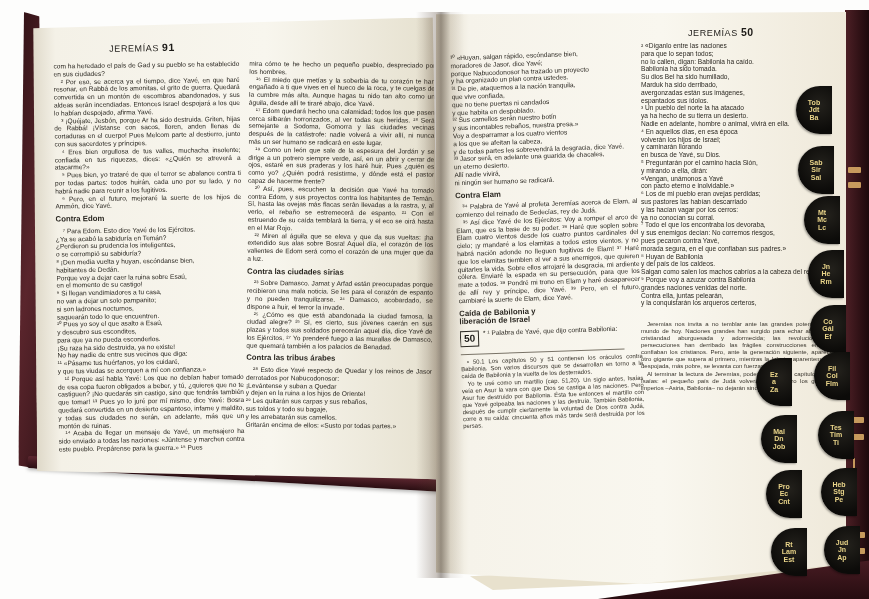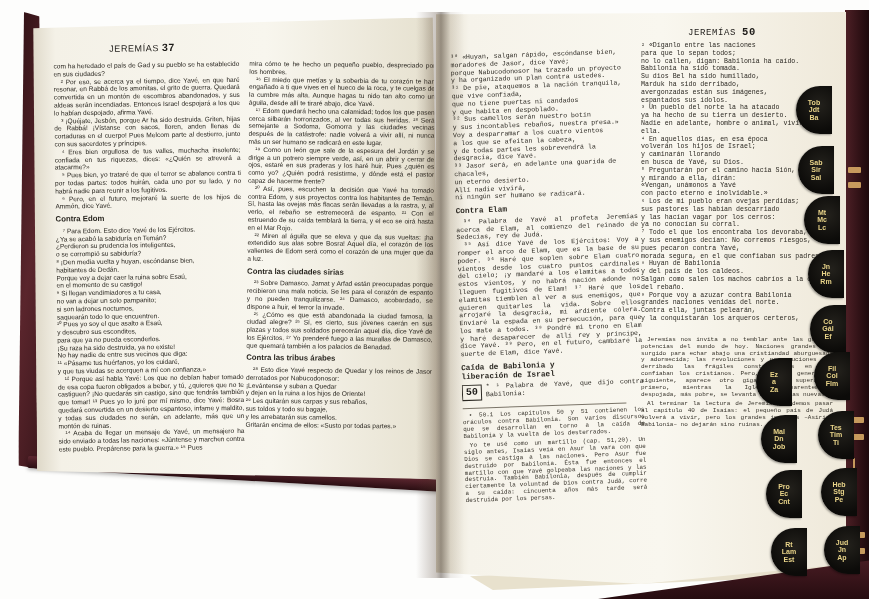--- a/index.html
+++ b/index.html
@@ -23,21 +23,21 @@
     background:linear-gradient(to bottom,#4a1d24,#260c10);
     clip-path:polygon(100% 6%,100% 100%,0 100%);}
   .ribbon{position:absolute;background:#c79a5d;border-radius:1px;box-shadow:0 0 1px rgba(0,0,0,.4);}
   
   .page{position:absolute;box-shadow:0 3px 8px rgba(80,70,55,.30);}
   .page-left{left:34px;top:20px;width:404px;height:462px;transform:rotate(-.8deg);
     background:linear-gradient(to right,#ded8c8 0%,#f4f1e7 6%,#f8f6ee 58%,#e7e2d1 97%,#d9d2bf 100%);
     clip-path:polygon(0.6% 1.2%,99.5% 0,100% 100%,0 97%);}
   .page-right{left:436px;top:12px;width:410px;height:572px;
     background:linear-gradient(to right,#dbd4c2 0%,#f6f3ea 8%,#f9f7ef 55%,#efe9da 100%);
-    clip-path:polygon(0 .4%,100% 0,100% 96.5%,50% 100%,0 98%);font-family:Liberation Mono, monospace;}
+    clip-path:polygon(0 .4%,100% 0,100% 96.5%,50% 100%,0 98%);}
   .gutter{position:absolute;left:416px;top:12px;width:48px;height:566px;pointer-events:none;
     background:linear-gradient(to right,rgba(90,70,50,0) 0%,rgba(70,50,35,.28) 42%,rgba(45,32,22,.42) 52%,rgba(90,70,50,.10) 72%,rgba(0,0,0,0) 100%);}
   
   .hdr{position:absolute;color:#1d1b18;letter-spacing:.6px;font-size:9px;}
   .hdr b{font-size:10.5px;}
   .hdr-left{left:78px;top:20px;}
   .hdr-right{left:252px;top:14px;}
   .pgnum{position:absolute;left:-17px;top:24px;font-size:7px;color:#43403a;transform:rotate(-8deg);}
   .cols{position:absolute;display:flex;}
   .cols-left{left:22px;top:40px;gap:10px;}
@@ -79,21 +79,21 @@
 
   <div class="ribbon" style="left:848px;top:167px;width:13px;height:6px"></div>
   <div class="ribbon" style="left:848px;top:182px;width:13px;height:6px"></div>
   <div class="ribbon" style="left:850px;top:417px;width:14px;height:6px"></div>
   <div class="ribbon" style="left:850px;top:434px;width:14px;height:6px"></div>
   <div class="ribbon" style="left:853px;top:458px;width:2px;height:38px"></div>
   <div class="ribbon" style="left:852px;top:532px;width:13px;height:6px"></div>
   <div class="ribbon" style="left:852px;top:548px;width:13px;height:6px"></div>
 
   <div class="page page-left">
-    <div class="hdr hdr-left"><span>JEREMÍAS</span> <b>37</b></div>
+    <div class="hdr hdr-left"><span>JEREMÍAS</span> <b>91</b></div>
     <div class="cols cols-left">
       <div class="col col-l1">
           <div class="b-p p0">com ha heredado el país de Gad y su pueblo se ha establecido en sus ciudades?</div>
           <div class="b-p">² Por eso, se acerca ya el tiempo, dice Yavé, en que haré resonar, en Rabbá de los amonitas, el grito de guerra. Quedará convertida en un montón de escombros abandonados, y sus aldeas serán incendiadas. Entonces Israel despojará a los que lo habían despojado, afirma Yavé.</div>
           <div class="b-p">³ ¡Quéjate, Jesbón, porque Ar ha sido destruida. Griten, hijas de Rabbá! ¡Vístanse con sacos, lloren, anden llenas de cortaduras en el cuerpo! Pues Melcom parte al destierro, junto con sus sacerdotes y príncipes.</div>
           <div class="b-p">⁴ Eres bien orgullosa de tus valles, muchacha insolente; confiada en tus riquezas, dices: «¿Quién se atreverá a atacarme?»</div>
           <div class="b-p">⁵ Pues bien, yo trataré de que el terror se abalance contra ti por todas partes: todos huirán, cada uno por su lado, y no habrá nadie para reunir a los fugitivos.</div>
           <div class="b-p">⁶ Pero, en el futuro, mejoraré la suerte de los hijos de Ammón, dice Yavé.</div>
           <div class="b-h">Contra Edom</div>
           <div class="b-p">⁷ Para Edom. Esto dice Yavé de los Ejércitos.</div>

